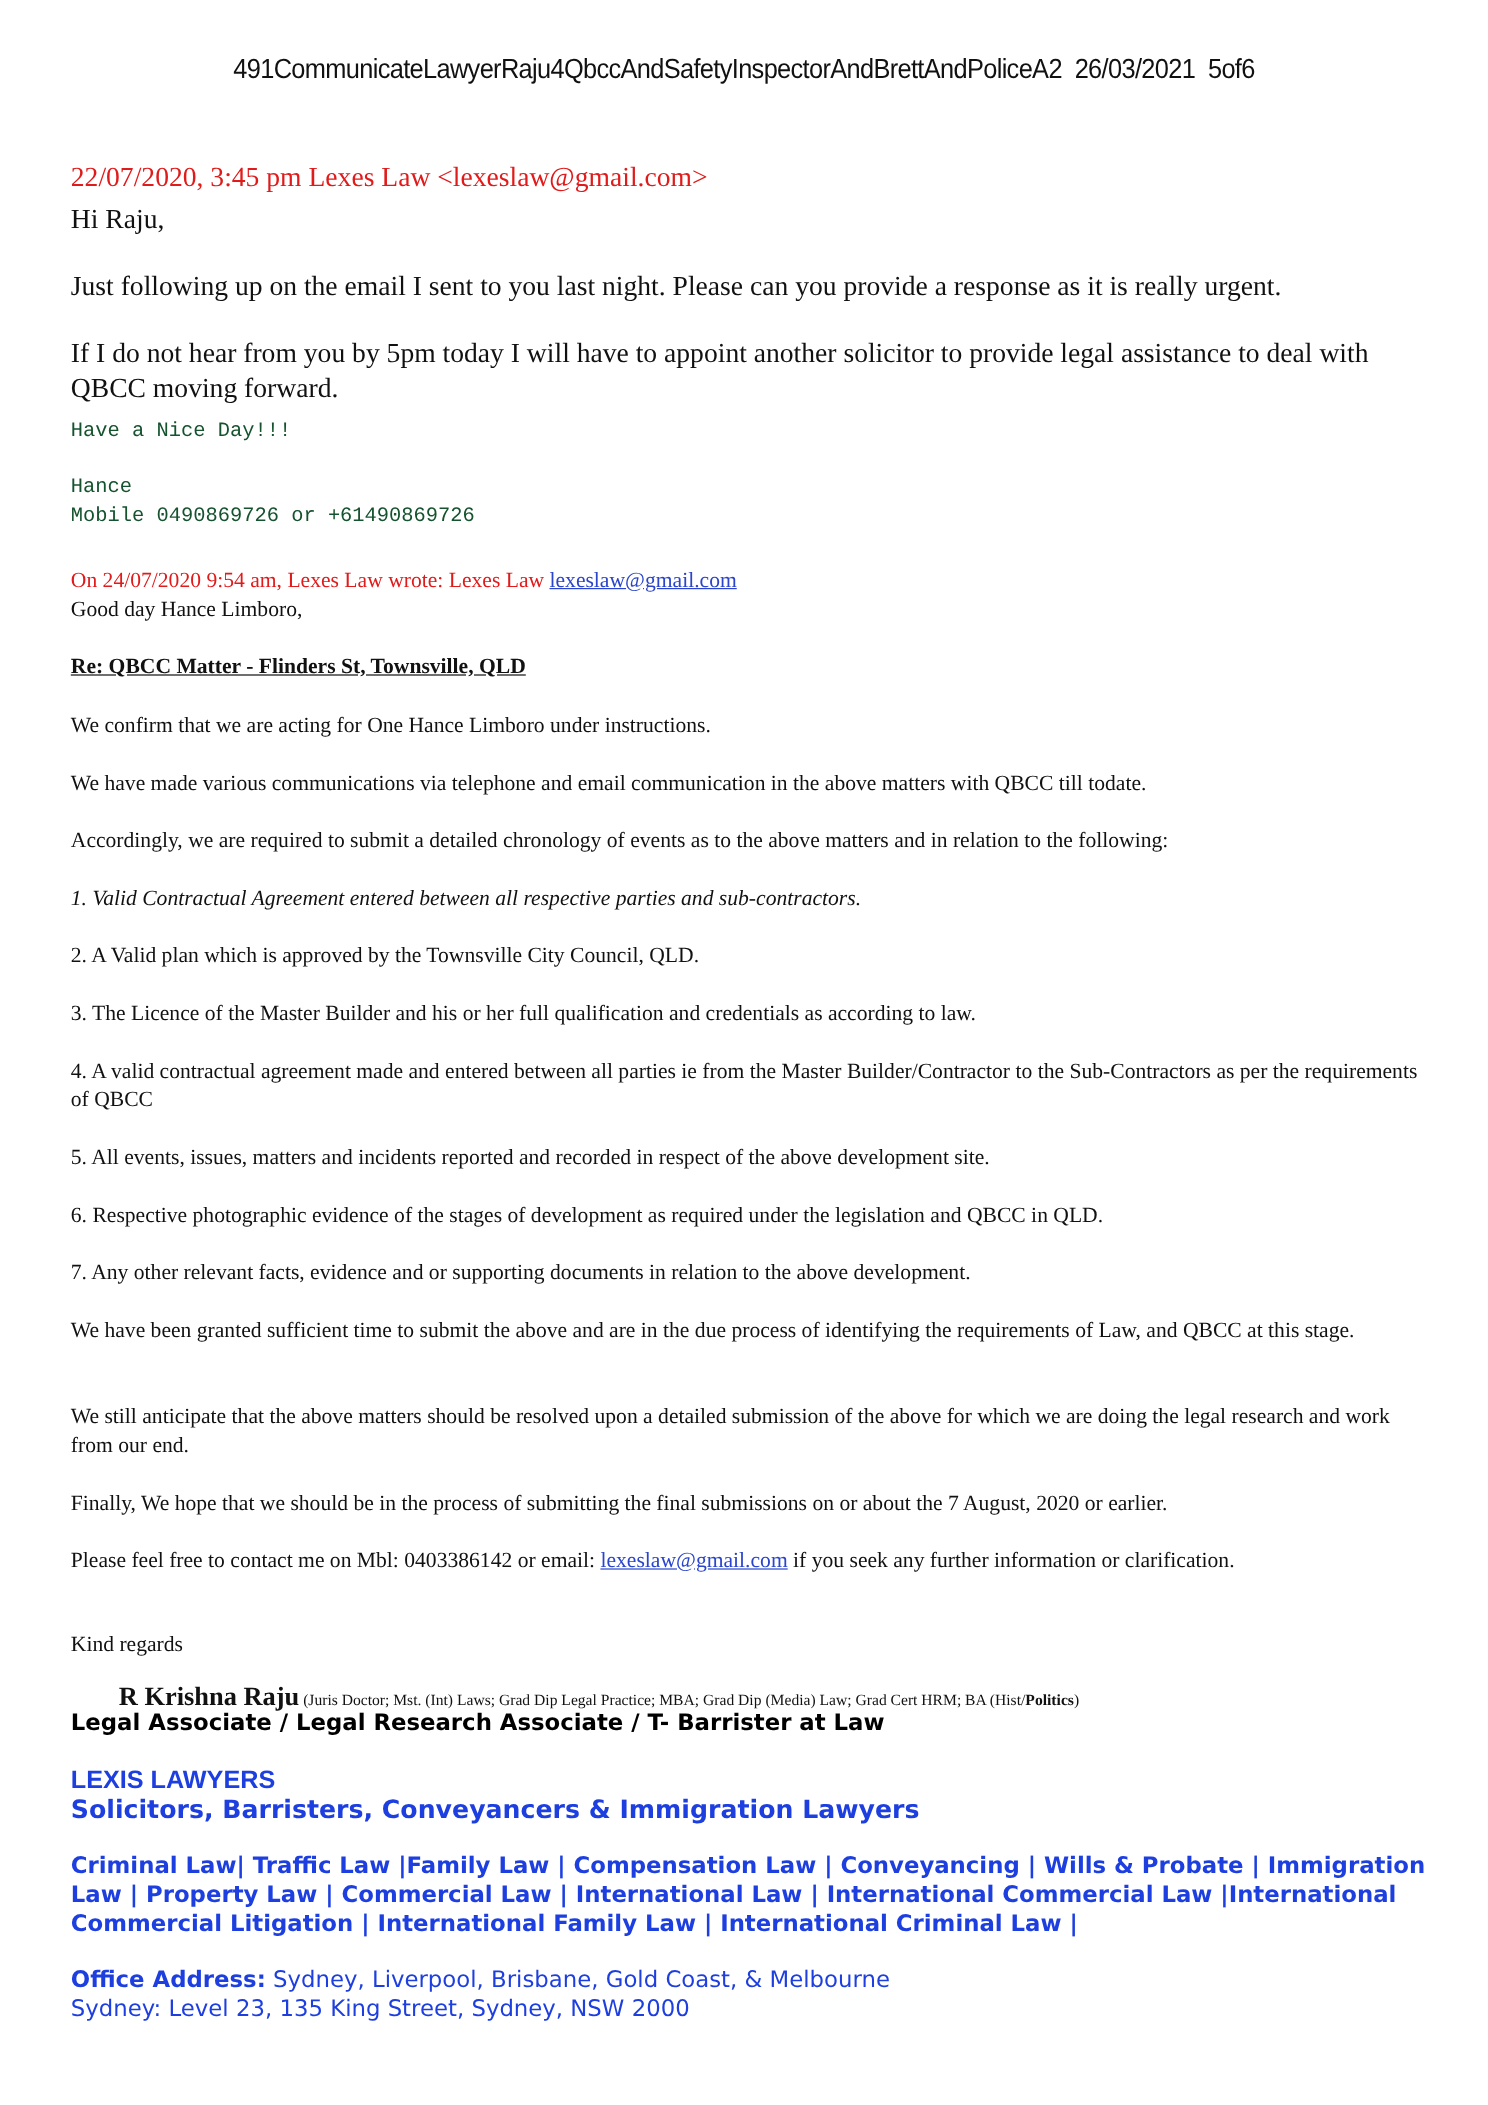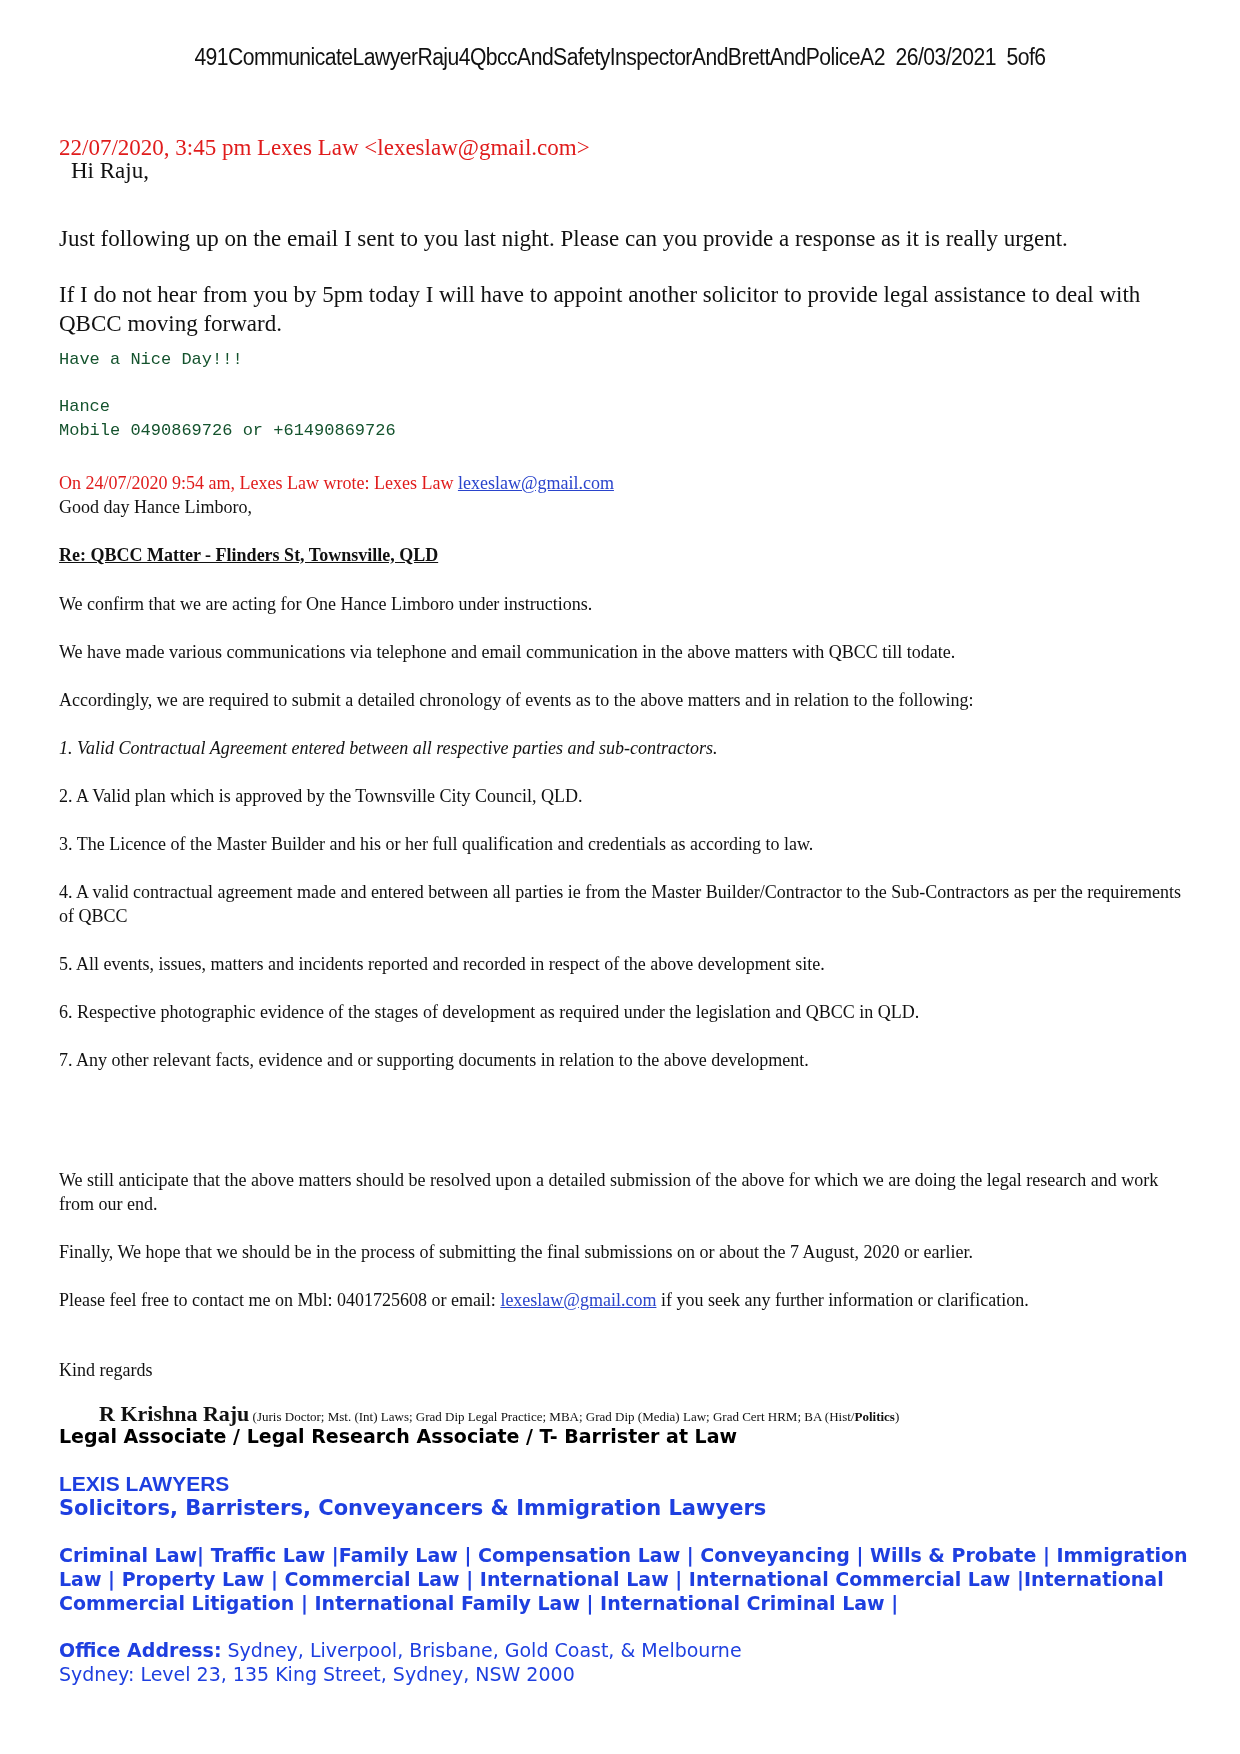--- a/index.html
+++ b/index.html
@@ -33,21 +33,21 @@
 </head>
 <body>
 
 <div class="page">
 
   <div class="header">
     <span>491CommunicateLawyerRaju4QbccAndSafetyInspectorAndBrettAndPoliceA2</span>&nbsp;&nbsp;<span>26/03/2021</span>&nbsp;&nbsp;<span>5of6</span>
   </div>
 
   <p class="abs serif red big" style="top:133px;">22/07/2020, 3:45 pm  Lexes Law &lt;lexeslaw@gmail.com&gt;</p>
-  <p class="abs serif blk big" style="top:156px;margin-left:12px;">Hi Raju,</p>
+  <p class="abs serif blk big" style="top:168px;">Hi Raju,</p>
   <p class="abs serif blk big" style="top:224px; width:1150px;">Just following up on the email I sent to you last night. Please can you provide a response as it is really urgent.</p>
   <p class="abs serif blk big" style="top:280px; width:1110px;">If I do not hear from you by 5pm today I will have to appoint another solicitor to provide legal assistance to deal with QBCC moving forward.</p>
   <p class="abs mono mono-txt" style="top:348px;">Have a Nice Day!!!</p>
   <p class="abs mono mono-txt" style="top:395px;">Hance</p>
   <p class="abs mono mono-txt" style="top:419px;">Mobile 0490869726 or +61490869726</p>
 
   <p class="abs serif mid" style="top:471px;">
     <span class="red">On 24/07/2020 9:54 am, Lexes Law wrote:  Lexes Law </span><a class="link">lexeslaw@gmail.com</a>
   </p>
   <p class="abs serif body" style="top:495px;">Good day Hance Limboro,</p>
@@ -58,24 +58,25 @@
   <p class="abs serif body" style="top:688px;">Accordingly, we are required to submit a detailed chronology of events as to the above matters and in relation to the following:</p>
 
   <p class="abs serif body" style="top:736px;font-style:italic;">1. Valid Contractual Agreement entered between all respective parties and sub-contractors.</p>
   <p class="abs serif body" style="top:784px;">2. A Valid plan which is approved by the Townsville City Council, QLD.</p>
   <p class="abs serif body" style="top:832px;">3. The Licence of the Master Builder and his or her full qualification and credentials as according to law.</p>
   <p class="abs serif body" style="top:880px; width:1130px;">4. A valid contractual agreement made and entered between all parties ie from the Master Builder/Contractor to the Sub-Contractors as per the requirements of QBCC</p>
   <p class="abs serif body" style="top:952px;">5. All events, issues, matters and incidents reported and recorded in respect of the above development site.</p>
   <p class="abs serif body" style="top:1000px;">6. Respective photographic evidence of the stages of development as required under the legislation and QBCC in QLD.</p>
   <p class="abs serif body" style="top:1048px;">7. Any other relevant facts, evidence and or supporting documents in relation to the above development.</p>
 
+  <p class="abs serif body" style="top:1096px; width:1110px;">We have been granted sufficient time to submit the above and are in the due process of identifying the requirements of Law, and QBCC at this stage.</p>
   <p class="abs serif body" style="top:1168px; width:1130px;">We still anticipate that the above matters should be resolved upon a detailed submission of the above for which we are doing the legal research and work from our end.</p>
   <p class="abs serif body" style="top:1240px;">Finally, We hope that we should be in the process of submitting the final submissions on or about the 7 August, 2020 or earlier.</p>
   <p class="abs serif body" style="top:1288px; width:1060px;">
-    <span>Please feel free to contact me on Mbl: 0401725608 or email: </span><a class="link">lexeslaw@gmail.com</a><span> if you seek any further information or clarification.</span>
+    <span>Please feel free to contact me on Mbl: 0403386142 or email: </span><a class="link">lexeslaw@gmail.com</a><span> if you seek any further information or clarification.</span>
   </p>
   <p class="abs serif body" style="top:1358px;">Kind regards</p>
 
   <p class="abs serif blk" style="top:1403px; line-height:22px;">
     <span class="sig-name">R Krishna Raju</span><span class="sig-cred"> (Juris Doctor; Mst. (Int) Laws; Grad Dip Legal Practice; MBA; Grad Dip (Media) Law; Grad Cert HRM; BA (Hist/</span><span class="sig-cred" style="font-weight:bold;">Politics</span><span class="sig-cred">)</span>
   </p>
   <p class="abs sans sig-title" style="top:1425px;">Legal Associate / Legal Research Associate / T- Barrister at Law</p>
 
   <p class="abs sans blue firm" style="top:1471px; font-family:'Liberation Sans', sans-serif;">LEXIS LAWYERS</p>
   <p class="abs sans blue firm" style="top:1496px;">Solicitors, Barristers, Conveyancers &amp; Immigration Lawyers</p>

